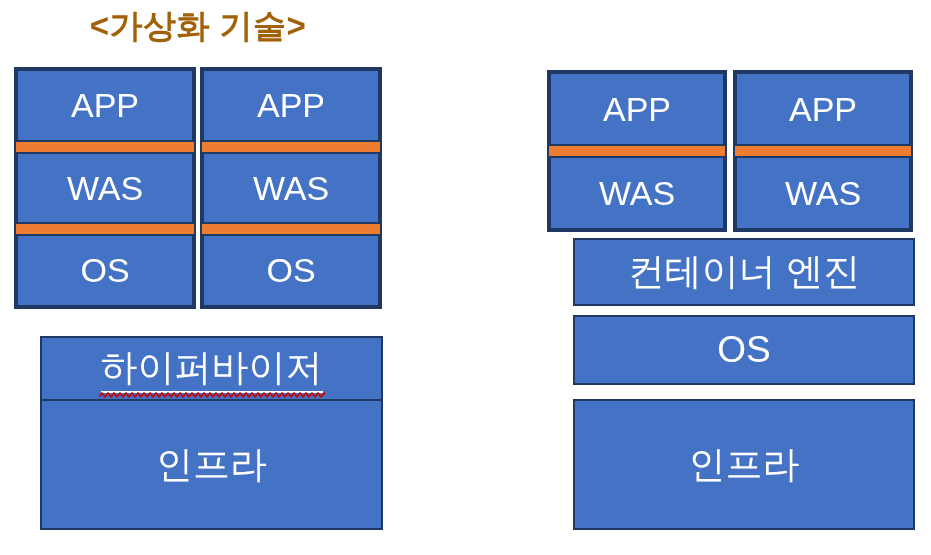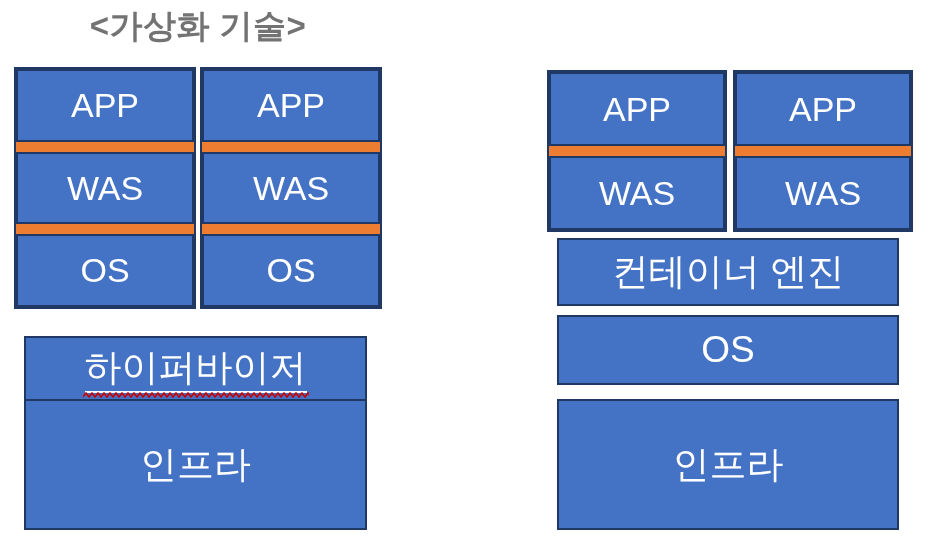--- a/index.html
+++ b/index.html
@@ -11,21 +11,21 @@
     font-family: "Liberation Sans", "DejaVu Sans", sans-serif;
     overflow: hidden;
   }
   .col-title {
     position: absolute;
     top: 4px;
     height: 44px;
     text-align: center;
     font-size: 33px;
     font-weight: 700;
-    color: #737373;
+    color: #a16207;
     letter-spacing: 0.5px;
     line-height: 44px;
     white-space: nowrap;
   }
   .title-left  { left: 14px;  width: 368px; }
   .title-right { left: 547px; width: 366px; }
 
   .orange-box {
     position: absolute;
     box-sizing: border-box;
@@ -57,20 +57,21 @@
     position: absolute;
     box-sizing: border-box;
     background: #4472C4;
     border: 2px solid #1F3864;
     color: #ffffff;
     font-size: 37px;
     display: flex;
     align-items: center;
     justify-content: center;
     white-space: nowrap;
+    margin-left: 16px;
   }
   .hypervisor { left: 24px;  top: 336px; width: 343px; height: 68px;  }
   .infra-l    { left: 24px;  top: 399px; width: 343px; height: 131px; }
   .engine     { left: 557px; top: 238px; width: 342px; height: 68px;  }
   .os-r       { left: 557px; top: 315px; width: 342px; height: 70px;  }
   .infra-r    { left: 557px; top: 399px; width: 342px; height: 131px; }
 
   
   .spellcheck-wrap {
     position: relative;

